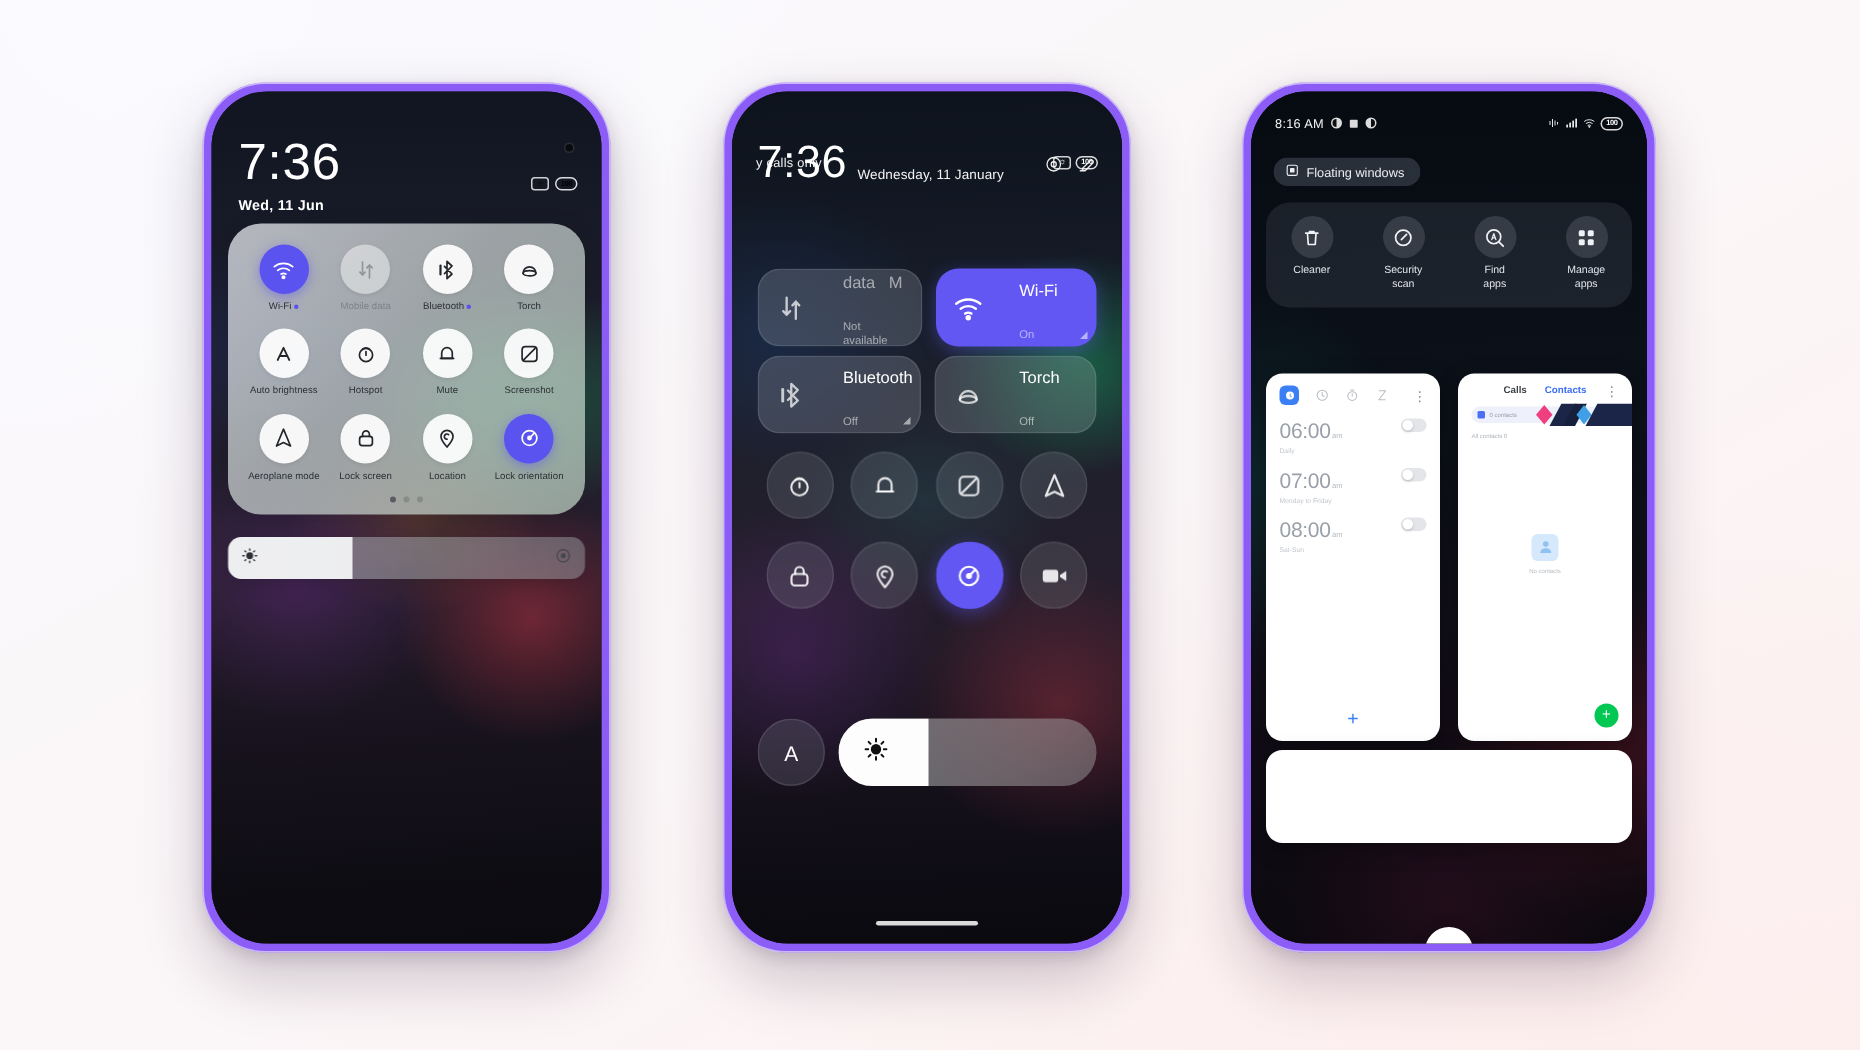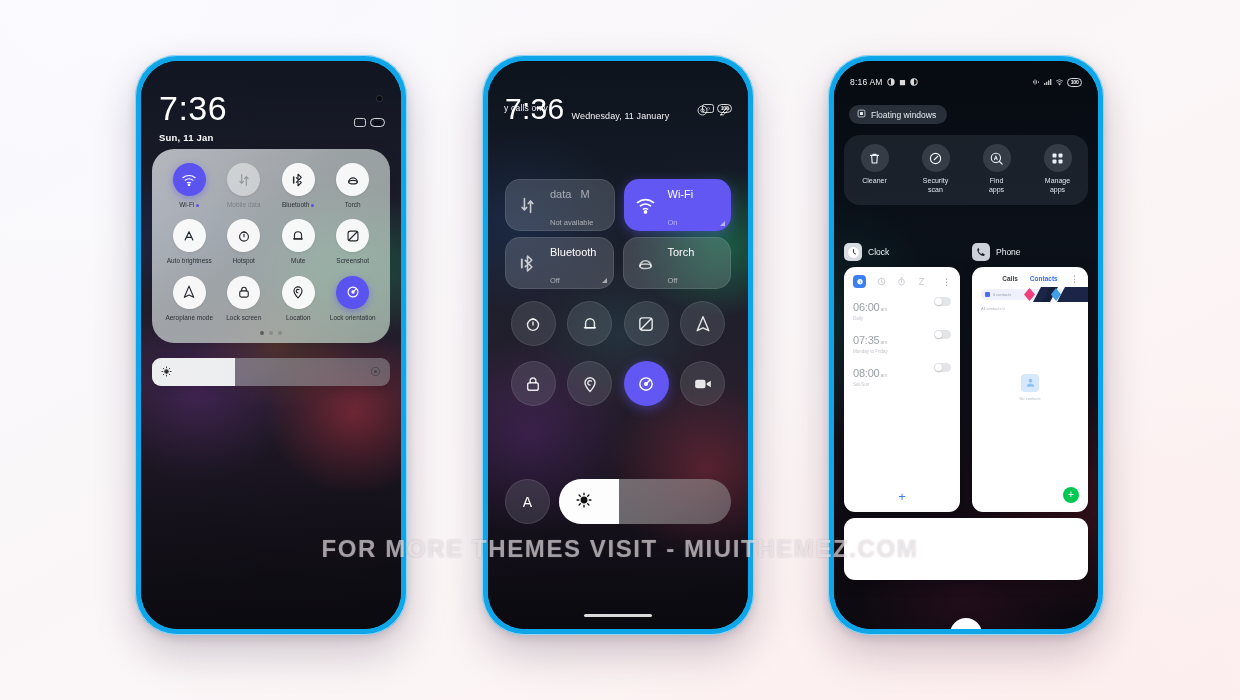--- a/index.html
+++ b/index.html
@@ -14,21 +14,21 @@
       radial-gradient(ellipse 700px 500px at 10% 0%, #fafaff 0%, rgba(250,250,255,0) 70%),
       linear-gradient(150deg, #f9f9fd 0%, #fbf6f7 55%, #fdf0f0 100%);
     position: relative;
   }
 
   
   .stage { position: absolute; inset: 0; }
   .phone {
     position: absolute;
     border-radius: 42px;
-    background: #0ea5e9;
+    background: #8b5cf6;
     padding: 6px;
     box-shadow: 0 18px 40px rgba(40,20,50,.22), 0 3px 10px rgba(40,20,50,.14);
   }
   .phone::after {
     content: ""; position: absolute; inset: 0; border-radius: 42px;
     border: 1.5px solid rgba(255,255,255,.55);
     pointer-events: none;
   }
   .screen {
     position: relative; width: 100%; height: 100%;
@@ -151,21 +151,21 @@
 
   
   .p2-header { position: absolute; top: 34px; left: 17px; right: 17px; z-index: 6; display: flex; align-items: flex-end; gap: 7px; color: #fff; }
   .p2-time { font-size: 30px; font-weight: 300; line-height: .95; letter-spacing: .3px; }
   .p2-date { font-size: 9px; font-weight: 400; opacity: .95; padding-bottom: 3px; letter-spacing: .1px; }
   .p2-hicons { margin-left: auto; display: flex; gap: 9px; padding-bottom: 3px; opacity: .92; }
 
   .p2-bigrow { position: absolute; top: 118px; left: 17px; right: 17px; display: flex; gap: 9px; z-index: 6; }
   .p2-big {
     flex: 1; height: 52px; border-radius: 15px;
-    display: flex; align-items: center; gap: 12px; padding: 0 11px;
+    display: flex; align-items: center; gap: 24px; padding: 0 11px;
     position: relative; overflow: hidden;
   }
   .p2-big.off { background: rgba(190,195,205,.22); backdrop-filter: blur(14px); border: .5px solid rgba(255,255,255,.1); }
   .p2-big.on  { background: #6257f2; box-shadow: 0 3px 12px rgba(98,87,242,.4); }
   .p2-big .t1 { font-size: 11px; color: #fff; line-height: 1.15; }
   .p2-big.muted .t1 { color: rgba(255,255,255,.55); }
   .p2-big .t2 { font-size: 7.5px; color: rgba(255,255,255,.55); margin-top: 16px; }
   .p2-big .bi { color: rgba(255,255,255,.72); display:flex; }
   .p2-big.on .bi { color: #fff; }
   .corner { position: absolute; right: 6px; bottom: 5px; width: 0; height: 0;
@@ -230,21 +230,21 @@
   .p3-card.tall { height: 245px; }
   .p3-card.short { height: 62px; }
 
   
   .ck-tabs { display: flex; align-items: center; gap: 11px; padding: 8px 9px 0; }
   .ck-tab { color: #b9bcc2; display: flex; }
   .ck-tab.act { width: 13px; height: 13px; border-radius: 4px; background: #3b7ff5; color: #fff;
                 align-items: center; justify-content: center; }
   .ck-dots { margin-left: auto; color: #888; font-size: 9px; line-height: 0; letter-spacing: 0; }
   .ck-alarm { padding: 9px 9px 0; display: flex; align-items: flex-start; }
-  .ck-at { font-size: 11px; color: #9aa0a8; font-weight: 300; letter-spacing: -.2px; margin-top: 17px; }
+  .ck-at { font-size: 14px; color: #9aa0a8; font-weight: 300; letter-spacing: -.2px; margin-top: 17px; }
   .ck-ap { font-size: 5px; color: #b4b9c0; margin-left: 1px; }
   .ck-ad { font-size: 4.5px; color: #c2c6cc; margin-top: 1px; }
   .ck-tog { margin-left: auto; width: 17px; height: 9px; border-radius: 5px; background: #e3e5e9; position: relative; }
   .ck-tog::after { content:""; position:absolute; left:1px; top:1px; width:7px; height:7px; border-radius:50%; background:#fff;
                    box-shadow: 0 1px 2px rgba(0,0,0,.18); }
   .ck-fab { position: absolute; bottom: 8px; left: 50%; transform: translateX(-50%); color: #3b7ff5; font-size: 13px; }
 
   
   .ph-tabs { display: flex; align-items: center; justify-content: center; gap: 12px; padding: 8px 9px 0; position: relative; }
   .ph-tab { font-size: 6.5px; font-weight: 700; color: #3a3f46; }
@@ -301,21 +301,21 @@
 
   <div class="phone" id="phone1">
     <div class="screen">
       <div class="wall wall1"></div>
       <div class="scrim scrim1"></div>
 
       <div class="punch" style="right:18px; top:34px;"></div>
 
       <div class="p1-clock">
         <div class="p1-time">7:36</div>
-        <div class="p1-date">Sun, 11 Jan</div>
+        <div class="p1-date">Wed, 11 Jun</div>
       </div>
 
       <div style="position:absolute; right:16px; top:57px; display:flex; gap:4px; align-items:center; z-index:7;">
         <div class="mutebox">
             <span>☼</span>
           </div>
         <div class="batt">100</div>
       </div>
 
       <div class="p1-panel">
@@ -719,39 +719,20 @@
                 <rect x="4" y="13.6" width="6.4" height="6.4" rx="1.6"></rect>
                 <rect x="13.6" y="13.6" width="6.4" height="6.4" rx="1.6"></rect>
               </svg>
             </div>
             <div class="tl">Manage<br>apps</div>
           </div>
         </div>
 
       <div class="p3-cards">
 
-        <div class="p3-rowlabels">
-          <div class="p3-applab">
-            <span class="p3-appicon" style="background:#d9dde3;">
-              <svg width="13" height="13" viewBox="0 0 24 24">
-                  <circle cx="12" cy="12" r="10" fill="#fff"></circle>
-                  <path d="M12 6.5v6l3.8 2.2" stroke="#3a3f46" stroke-width="1.8" fill="none" stroke-linecap="round"></path>
-                </svg>
-            </span>
-            <span class="p3-appname">Clock</span>
-          </div>
-          <div class="p3-applab">
-            <span class="p3-appicon" style="background:#cdd2da;">
-              <svg width="12" height="12" viewBox="0 0 24 24" fill="#1f2329">
-                  <path d="M6.6 3.5 9 8l-2 2c1 2.6 3.4 5 6 6l2-2 4.5 2.4-1.2 3.6c-7.3.6-14.3-6.4-13.7-13.7z"></path>
-                </svg>
-            </span>
-            <span class="p3-appname">Phone</span>
-          </div>
-        </div>
 
         <div class="p3-cardrow">
 
           <div class="p3-card tall">
             <div class="ck-tabs">
               <span class="ck-tab act">
                 <svg width="8" height="8" viewBox="0 0 24 24" fill="#fff">
                     <path d="M12 3a8 8 0 1 0 0 16 8 8 0 0 0 0-16zm.9 4v4.6l3 1.8-.8 1.3-3.6-2.2V7z"></path>
                   </svg>
               </span>
@@ -773,21 +754,21 @@
                   </svg>
               </span>
               <span class="ck-dots">⋮</span>
             </div>
             <div id="ckalarms">
                 <div class="ck-alarm">
                   <div><span class="ck-at">06:00</span><span class="ck-ap">am</span><div class="ck-ad">Daily</div></div>
                   <div class="ck-tog"></div>
                 </div>
                 <div class="ck-alarm">
-                  <div><span class="ck-at">07:35</span><span class="ck-ap">am</span><div class="ck-ad">Monday to Friday</div></div>
+                  <div><span class="ck-at">07:00</span><span class="ck-ap">am</span><div class="ck-ad">Monday to Friday</div></div>
                   <div class="ck-tog"></div>
                 </div>
                 <div class="ck-alarm">
                   <div><span class="ck-at">08:00</span><span class="ck-ap">am</span><div class="ck-ad">Sat-Sun</div></div>
                   <div class="ck-tog"></div>
                 </div>
               </div>
             <div class="ck-fab">+</div>
           </div>
 
@@ -829,14 +810,13 @@
       </div>
 
       <div class="p3-close">
         <svg width="13" height="13" viewBox="0 0 24 24" fill="none" stroke="currentColor" stroke-width="2.4" stroke-linecap="round">
           <path d="M5 5l14 14M19 5L5 19"></path>
         </svg>
       </div>
     </div>
   </div>
 
-  <div class="watermark">FOR MORE THEMES VISIT - MIUITHEMEZ.COM</div>
 </div>
 
 </body></html>

